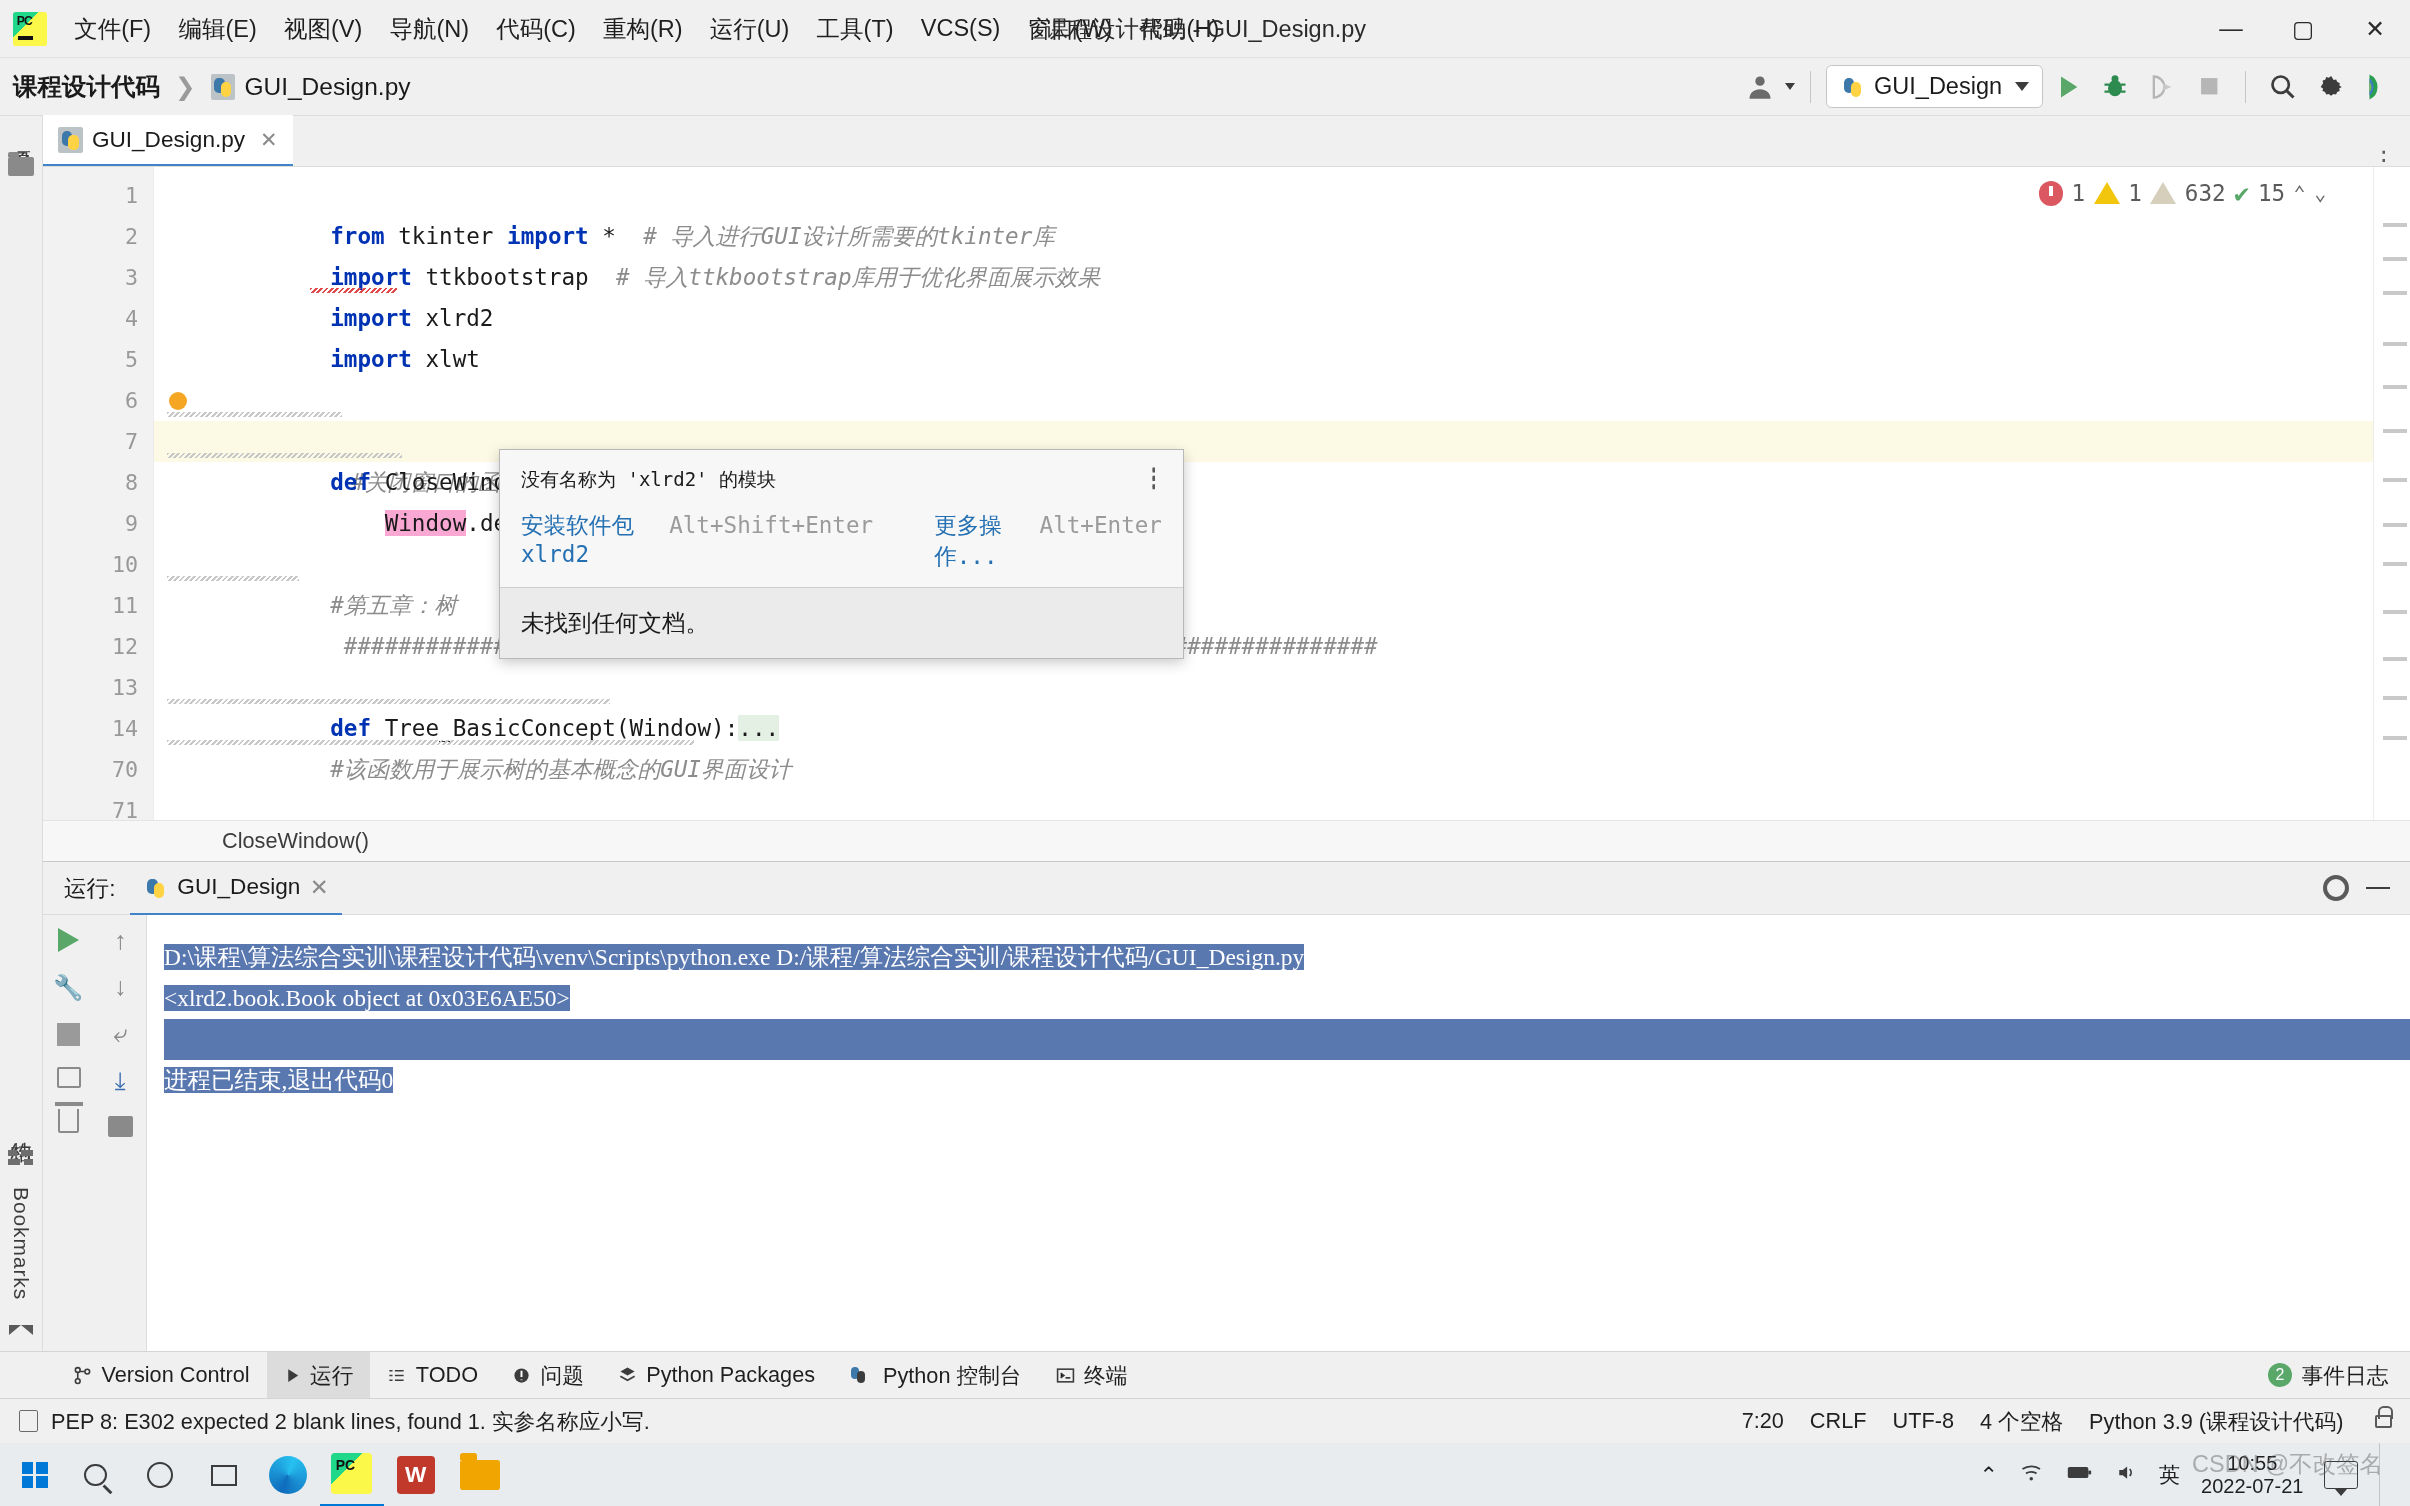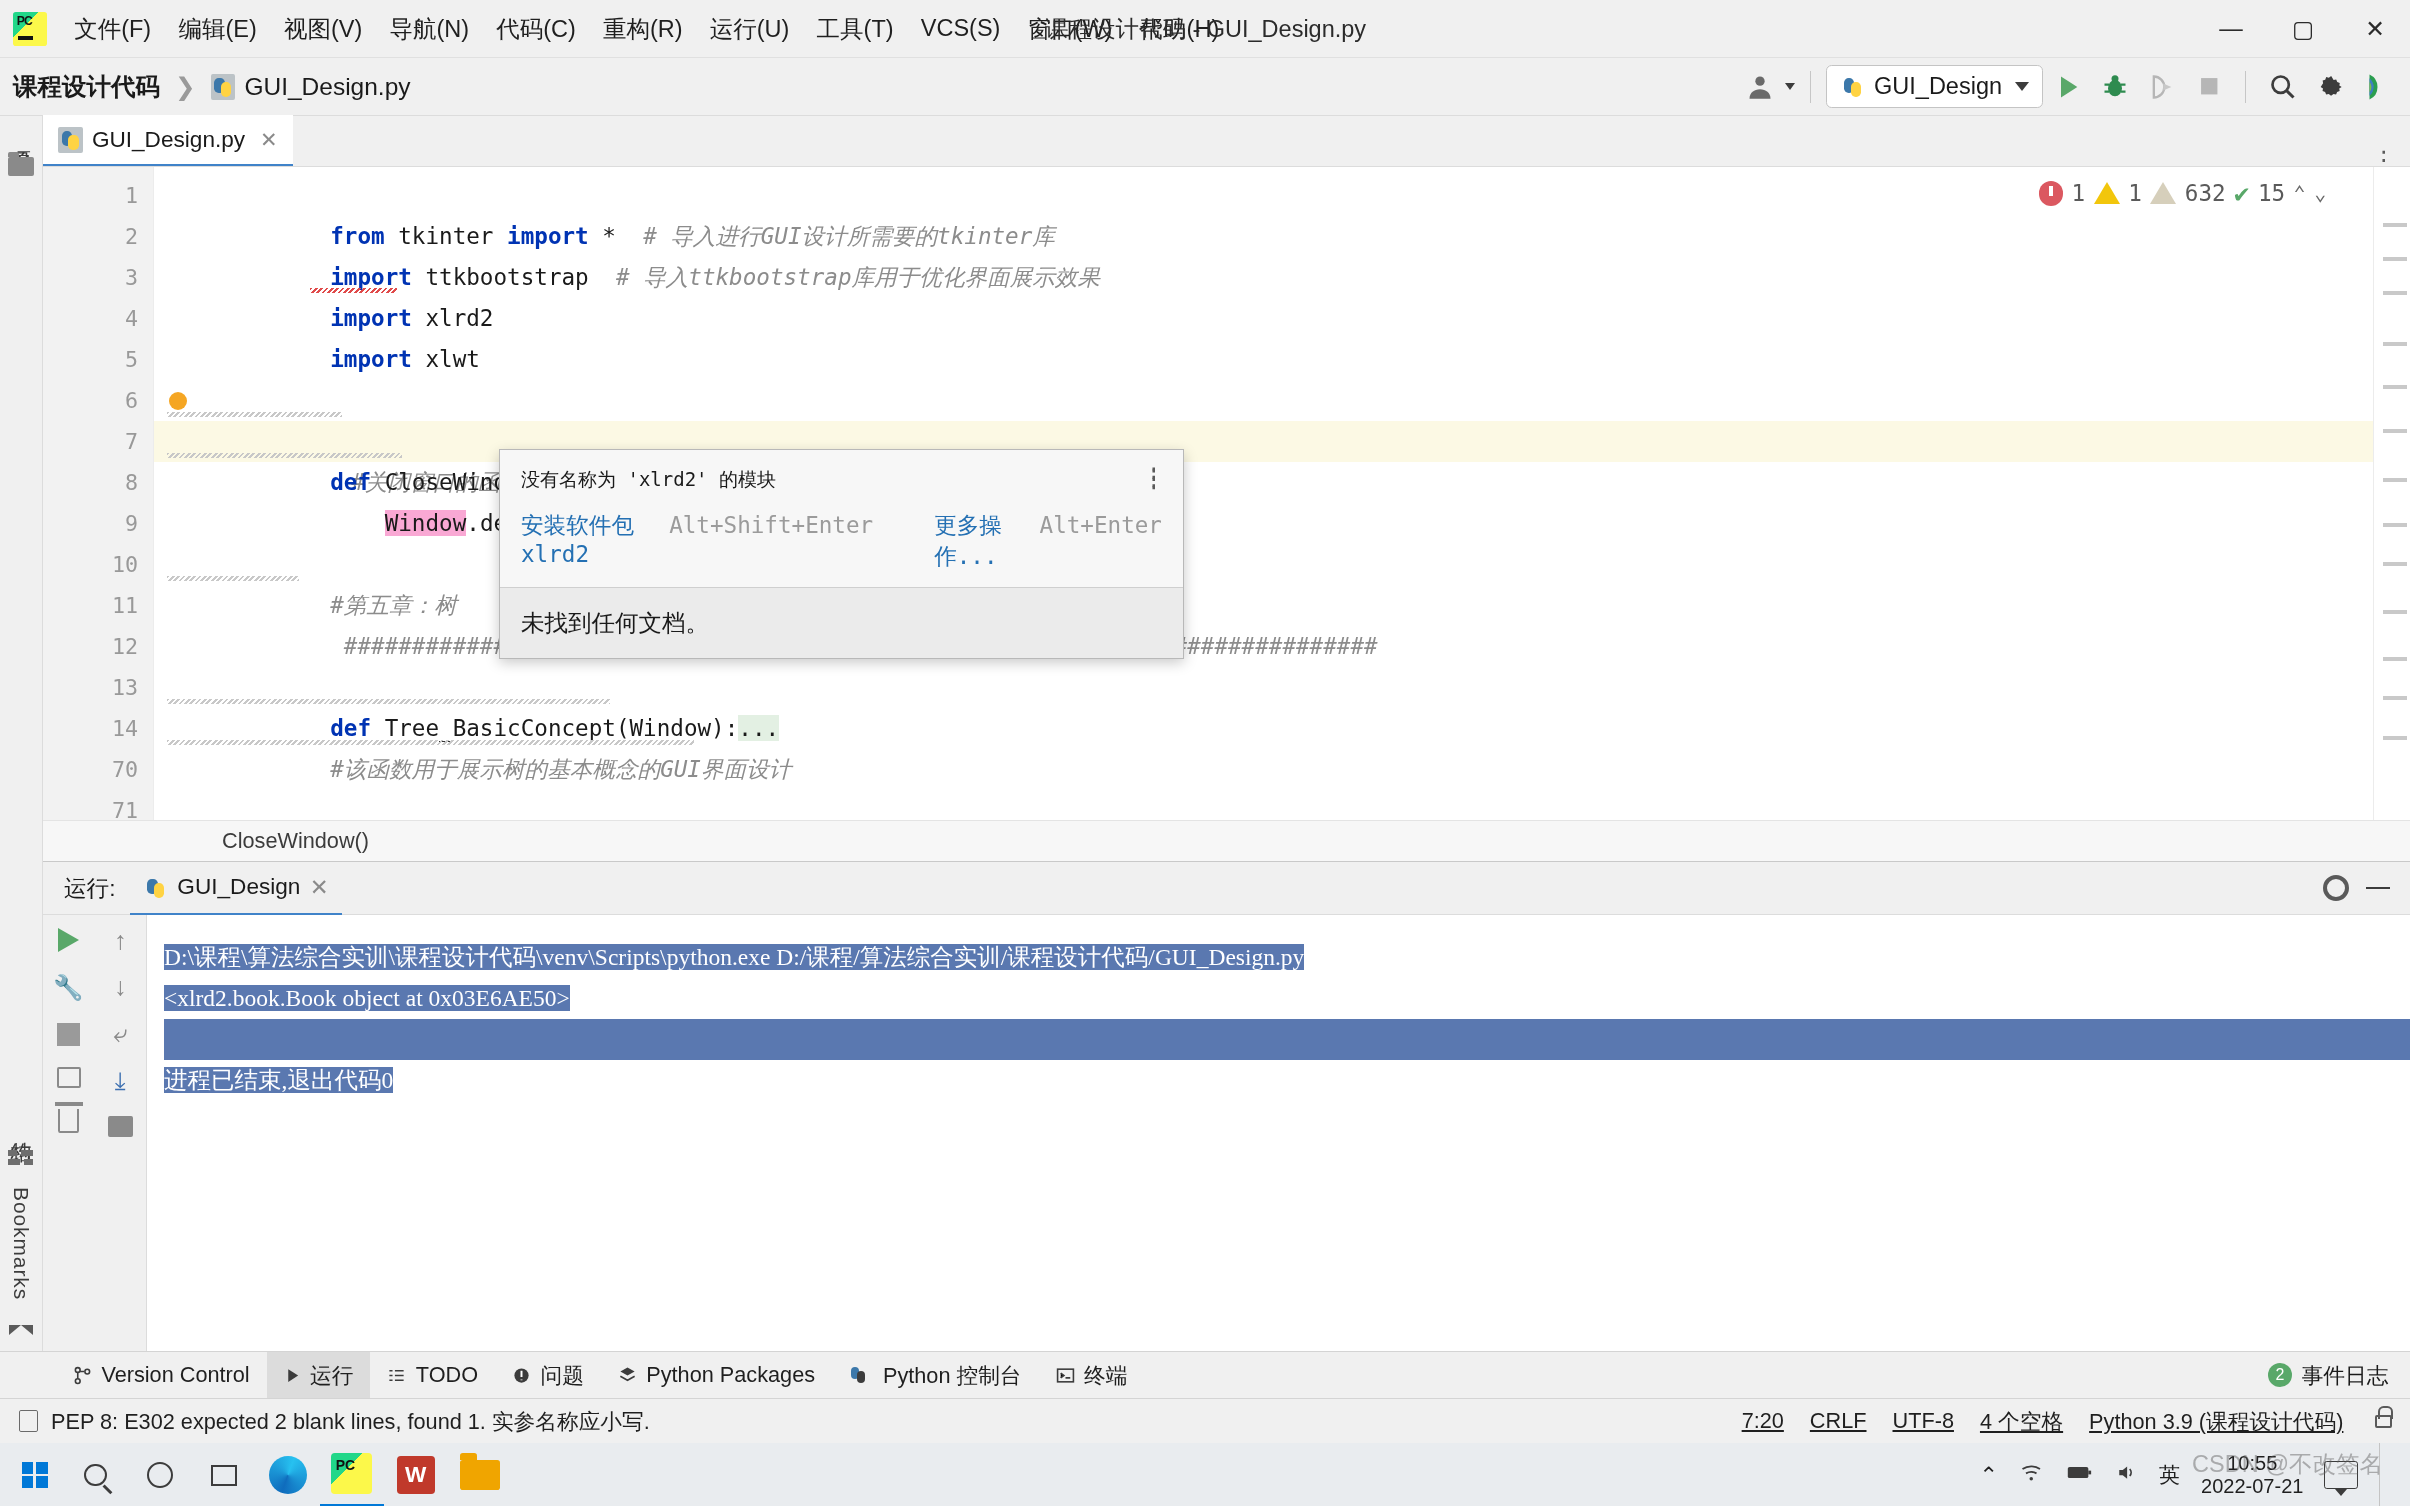--- a/index.html
+++ b/index.html
@@ -232,21 +232,21 @@
   .badge-circ {
     width:24.5px;height:24.5px;border-radius:50%;background:#59a869;color:#fff;font-size:16px;
     display:flex;align-items:center;justify-content:center;
   }
 
   .statusbar {
     height:45px; flex:0 0 45px; background:#f0f0f0; border-top:0.9px solid #d4d4d4;
     display:flex; align-items:center; padding:0 19px; font-size:21.7px; color:#1f1f1f;
   }
   .sb-left { display:flex; align-items:center; gap:13px; }
-  .sb-right { margin-left:auto; display:flex; align-items:center; gap:26px;text-decoration:underline; }
+  .sb-right { margin-left:auto; display:flex; align-items:center; gap:26px; }
   .doc-ico { width:19px;height:22.6px;border:1.9px solid #6a6a6a;border-radius:1.9px; }
   .lock-ico { width:17px;height:13px;border:2.8px solid #5a5a5a;border-radius:1.9px;position:relative;margin-left:5.6px;}
   .lock-ico::before{content:"";position:absolute;left:0.9px;top:-10.4px;width:11.3px;height:10.4px;border:2.8px solid #5a5a5a;border-bottom:none;border-radius:5.6px 5.6px 0 0;}
 
   
   .taskbar {
     height:64px; flex:0 0 64px; background:#e9ecef; display:flex; align-items:center;
     padding:0 5.6px; position:relative;
   }
   .tb-start {

